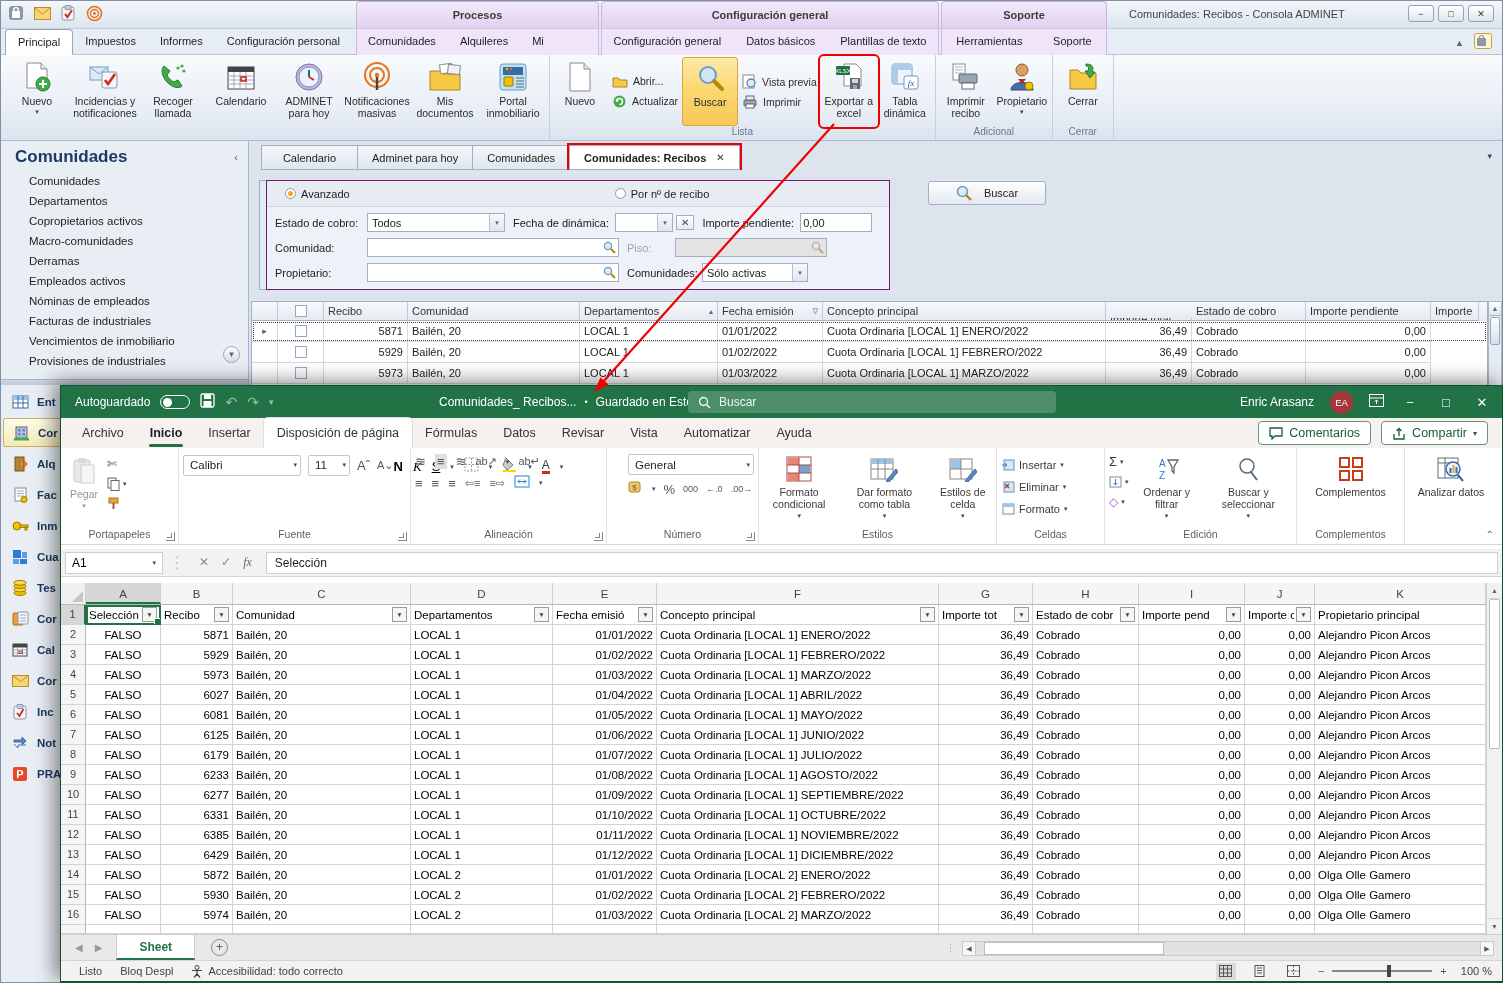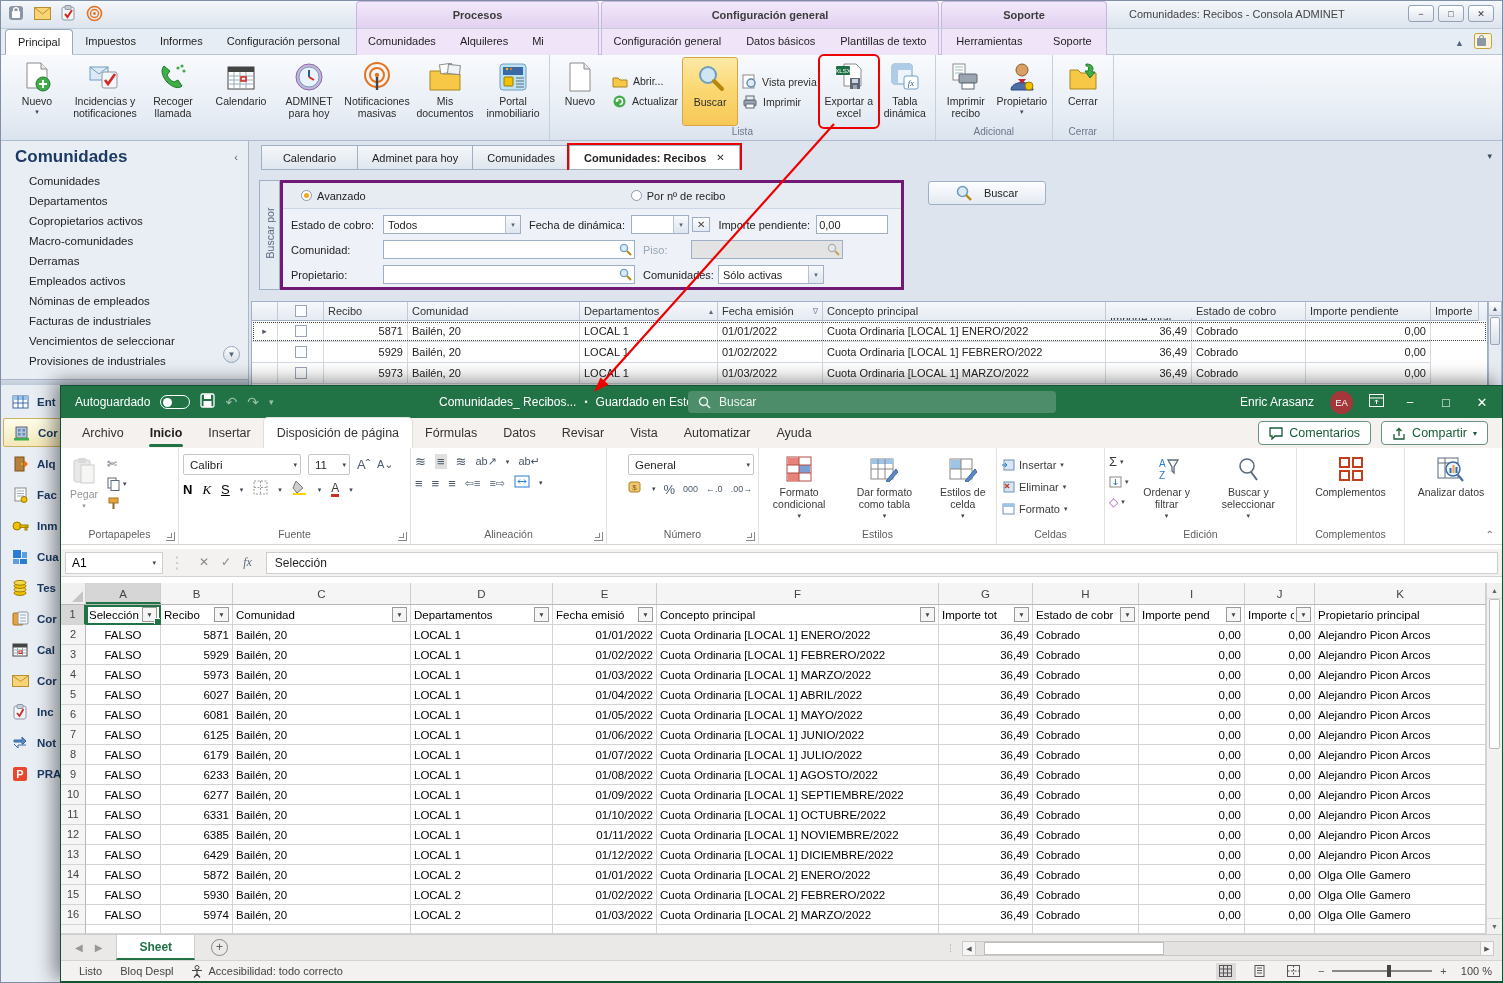--- a/index.html
+++ b/index.html
@@ -63,21 +63,21 @@
      background:linear-gradient(#f4f7fa,#dfe6ee); border:1px solid #9fb0c6; border-right:none; }
   .doc-tab:last-child { border-right:1px solid #9fb0c6; }
   .doc-tab.active { background:#fff; font-weight:bold; outline:2px solid #ef0000; outline-offset:0; display:flex; gap:10px; align-items:center; }
   .doc-tab .x { font-weight:normal; color:#333; font-size:10px; }
   .doc-tabs-caret { position:absolute; right:10px; top:10px; color:#3a4a60; font-size:9px; }
 
   .filter-zone { position:absolute; left:0; right:0; top:29px; height:130px; background:#dde4ee; }
   .fz-vert { position:absolute; left:10px; top:10px; width:21px; height:110px; background:#e4eaf2; border:1px solid #9fb0c6; }
   .fz-vert span { position:absolute; left:-28px; top:46px; transform:rotate(-90deg); transform-origin:center; display:block; width:76px;
      font-size:10.5px; color:#5a6b82; text-align:center; }
-  .fz-panel { position:absolute; left:31px; top:10px; width:624px; height:110px; background:#eef1f7; border:3px solid #701a75; }
+  .fz-panel { position:absolute; left:17px; top:10px; width:624px; height:110px; background:#eef1f7; border:1px solid #701a75; }
   .fz-radios { height:26px; border-bottom:1px solid #ccd5e2; background:#e7ecf3; display:flex; align-items:center; font-size:11px; color:#222; }
   .radio { width:11px; height:11px; border-radius:50%; border:1px solid #8b97a8; background:#fff; margin:0 5px 0 18px; position:relative; }
   .radio.sel::after { content:""; position:absolute; inset:2px; border-radius:50%; background:#f3a81d; }
   .fz-row { display:flex; align-items:center; font-size:11px; color:#222; margin-top:6px; padding-left:8px; }
   .flabel { width:92px; }
   .fcombo { height:19px; background:#fff; border:1px solid #9fb0c6; display:flex; align-items:center; justify-content:space-between; padding-left:4px; font-size:11px; }
   .fcombo .dd { width:15px; height:17px; background:linear-gradient(#f7f9fc,#dfe6ef); border-left:1px solid #b6c2d2; color:#55657c; font-size:7px; display:flex; align-items:center; justify-content:center; }
   .ftext { height:19px; background:#fff; border:1px solid #9fb0c6; display:flex; align-items:center; justify-content:flex-end; padding:0 2px; }
   .ftext.disabled { background:#e3e3e3; }
   .fsearchbtn { width:118px; height:24px; position:absolute; left:679px; top:11px; border:1px solid #9fb0c6; border-radius:3px;
@@ -513,21 +513,21 @@
         </div>
         <div class="side-items" id="am-side-items">
             <div class="side-item">Comunidades</div>
             <div class="side-item">Departamentos</div>
             <div class="side-item">Copropietarios activos</div>
             <div class="side-item">Macro-comunidades</div>
             <div class="side-item">Derramas</div>
             <div class="side-item">Empleados activos</div>
             <div class="side-item">Nóminas de empleados</div>
             <div class="side-item">Facturas de industriales</div>
-            <div class="side-item">Vencimientos de seleccionar</div>
+            <div class="side-item">Vencimientos de inmobiliario</div>
             <div class="side-item">Provisiones de industriales</div>
           </div>
         <div class="side-circle">▼</div>
         <div class="side-split"></div>
         <div class="side-bottom" id="am-side-bottom">
             <div class="sbrow" style="top: 2px;">
               <span class="sbicon">
                 <svg width="17" height="14">
                   <rect x="1" y="1" width="15" height="12" fill="#fff" stroke="#3a6aa6"></rect>
                   <rect x="1" y="1" width="15" height="4" fill="#9dc3e6"></rect>
@@ -944,21 +944,21 @@
                   <rect x="5.5" y="6" width="2" height="6" fill="#8a6a3a"></rect>
                 </svg>
               </span>
           </div>
         </div>
         <div class="xglabel">Portapapeles</div>
         <span class="launcher"></span>
       </div>
 
       <div class="xgroup" style="width:232px;">
-        <div style="display:flex; flex-direction:column;">
+        <div style="display:flex; flex-direction:row;">
           <div class="xrowline" style="margin-top:2px;">
             <span class="xcombo" style="width:118px;">
                 <span>Calibri</span>
                 <span class="caret">▾</span>
               </span>
             <span class="xcombo" style="width:42px;">
                 <span>11</span>
                 <span class="caret">▾</span>
               </span>
             <span class="glyph" style="font-size:13px;">Aˆ</span>

